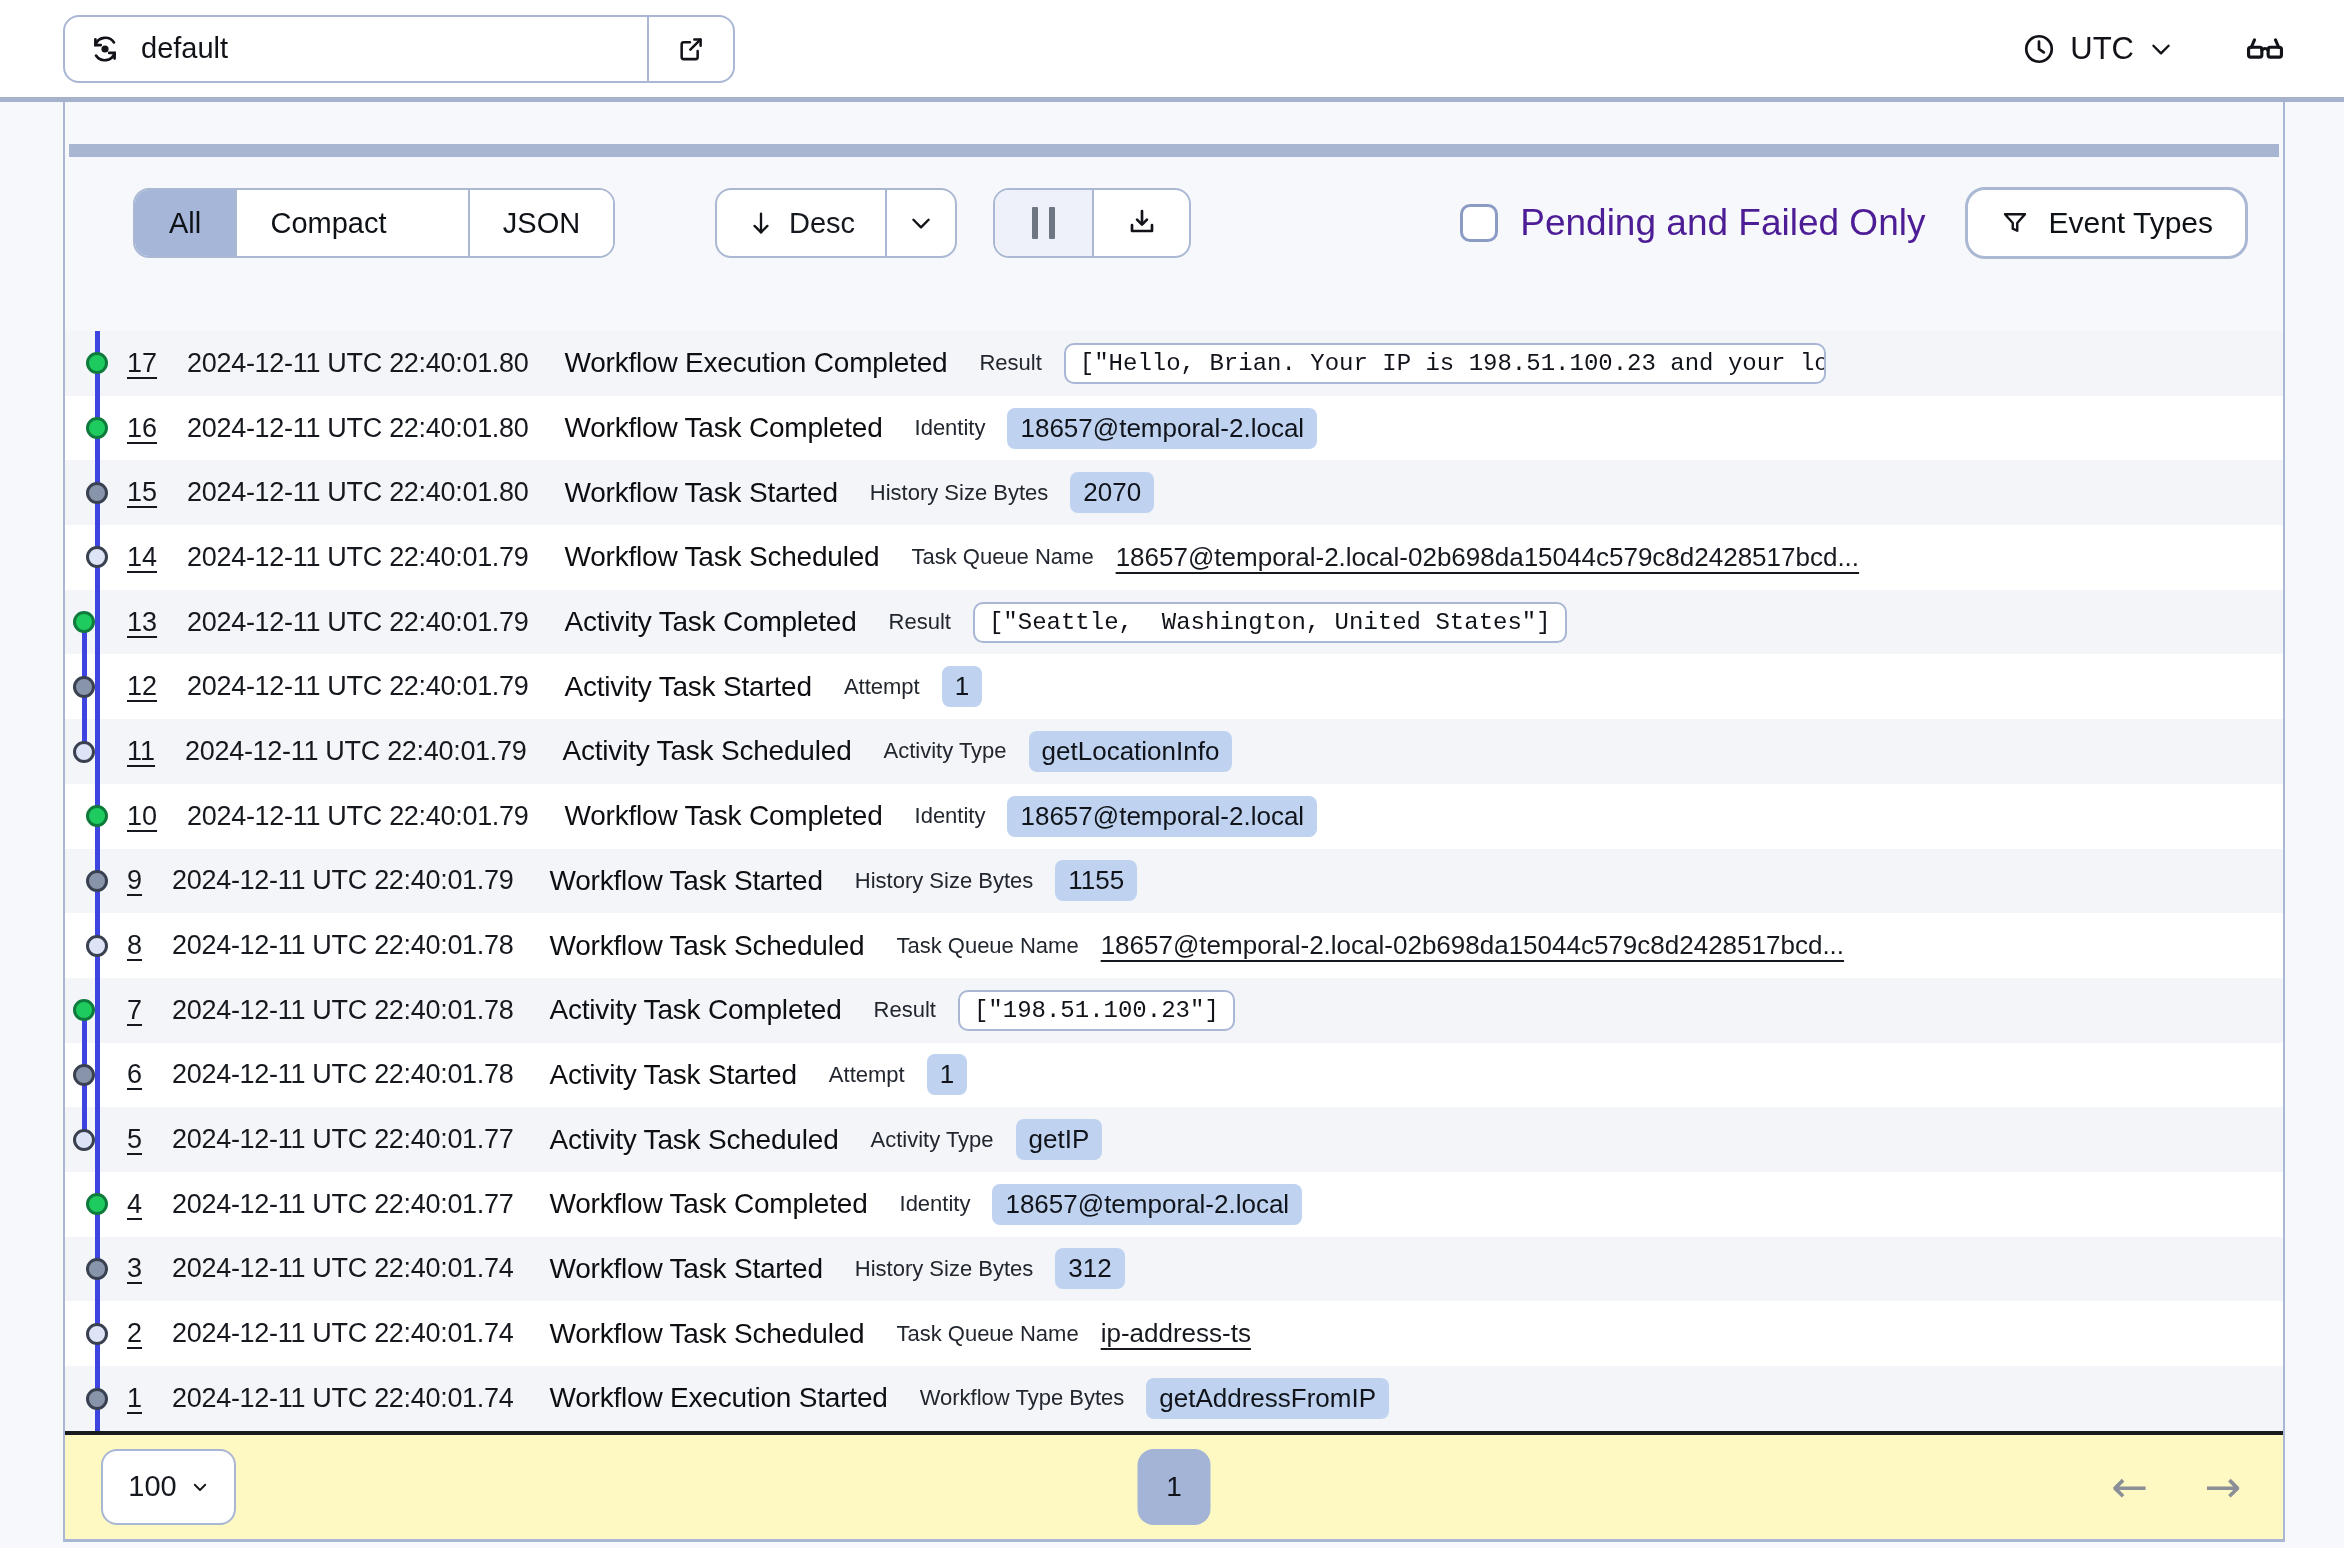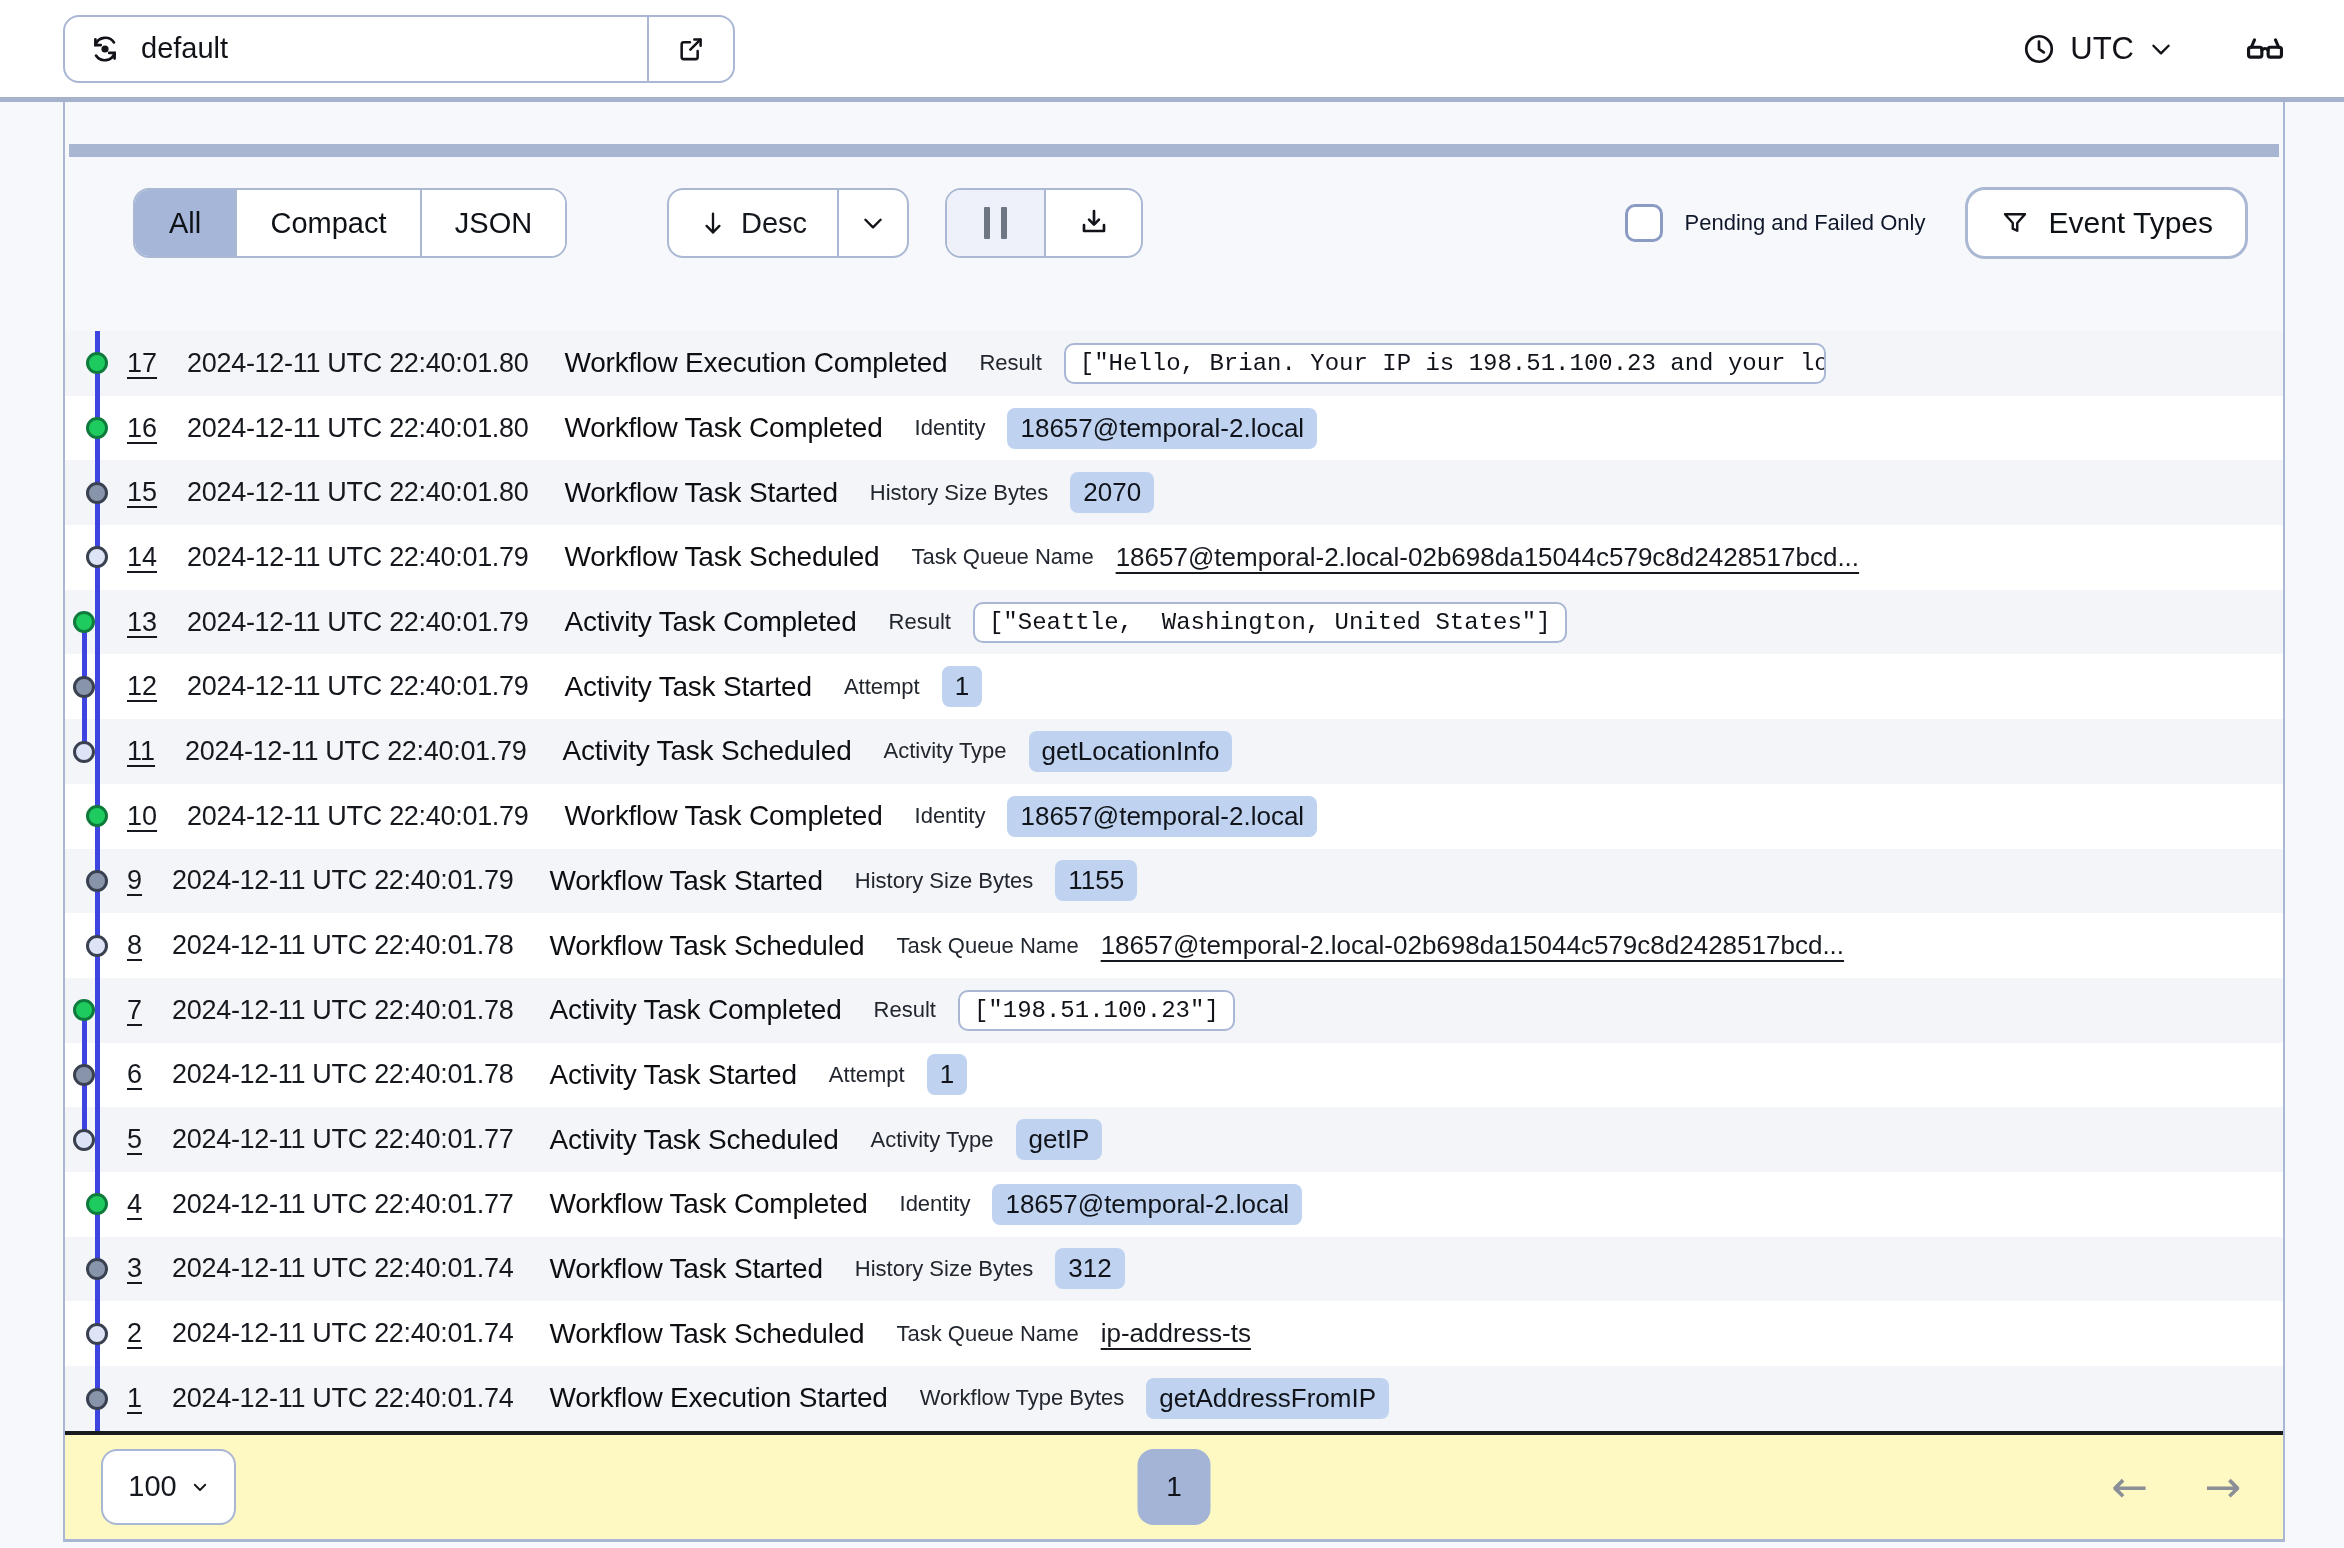--- a/index.html
+++ b/index.html
@@ -57,41 +57,41 @@
   .seg-group {
     display:flex; height:70px; border:2px solid #aab8d4; border-radius:16px;
     overflow:hidden; background:#fff;
   }
   .seg {
     display:flex; align-items:center; justify-content:center;
     font-size:29px; color:#0e1116; cursor:pointer; background:#fff;
   }
   .seg + .seg { border-left:2px solid #aab8d4; }
   .seg.active { background:#a6b6d8; border-left:none;text-align:right; }
-  .seg-all { width:100px; } .seg-compact { width:185px; } .seg-json { width:145px; }
+  .seg-all { width:100px; } .seg-compact { width:185px; } .seg-json { width:145px;margin-left:48px; }
 
   .sort-group {
     display:flex; height:70px; border:2px solid #aab8d4; border-radius:16px;
     overflow:hidden; background:#fff; margin-left:100px;
   }
   .sort-main { display:flex; align-items:center; gap:14px; padding:12px 30px; font-size:29px; cursor:pointer; }
   .sort-caret { width:70px; display:flex; align-items:center; justify-content:center; border-left:2px solid #aab8d4; cursor:pointer; }
 
   .pd-group {
     display:flex; height:70px; border:2px solid #aab8d4; border-radius:16px;
     overflow:hidden; background:#fff; margin-left:36px;
   }
   .pd-pause { width:97px; background:#eef1f9; display:flex; align-items:center; justify-content:center; gap:11px; cursor:pointer; }
   .pd-pause .bar { width:6px; height:32px; background:#6e7684; border-radius:1px; }
   .pd-download { width:97px; display:flex; align-items:center; justify-content:center; border-left:2px solid #aab8d4; cursor:pointer; }
 
   .toolbar-spacer { flex:1; }
   .chk-wrap { display:flex; align-items:center; gap:22px; cursor:pointer; }
   .checkbox { width:38px; height:38px; border:3.5px solid #8b9cc4; border-radius:10px; background:#fff; }
-  .chk-label { font-size:22px; color:#0f172a; }
+  .chk-label { font-size:37px; color:#4c1d95; }
 
   .evt-types-btn {
     margin-left:40px; height:72px; border:3px solid #aab8d4; border-radius:20px;
     background:#fff; display:flex; align-items:center; gap:18px; padding:0 32px;
     font-size:30px; color:#0e1116; cursor:pointer;
   }
 
   
   .table-wrap { position:relative; background:#ffffff; border-bottom:4px solid #191b1f; }
   .rows-container {}

